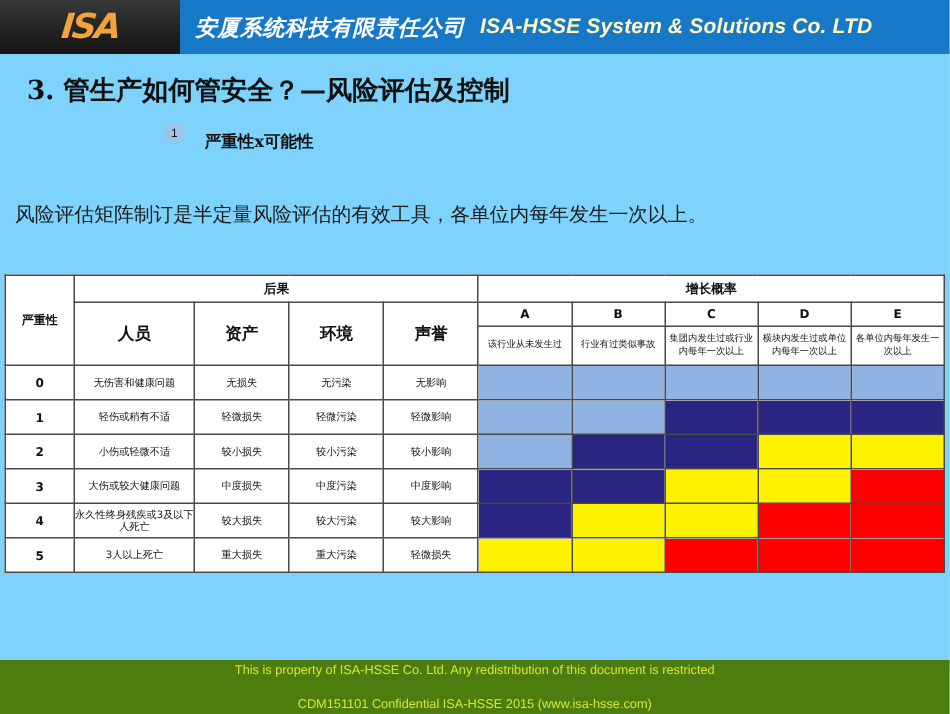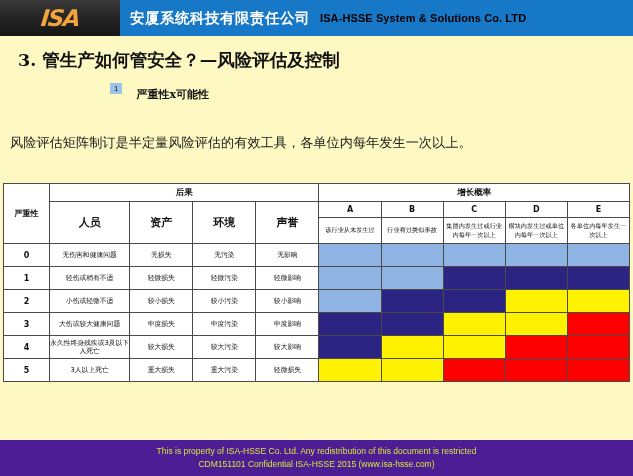--- a/index.html
+++ b/index.html
@@ -39,45 +39,45 @@
     font-weight: bold;
     font-style: italic;
     font-size: 23px;
     color: #F2A33C;
     letter-spacing: -1.5px;
     transform: skewX(-6deg);
   }
   .header-titles {
     flex: 1 1 auto;
     display: flex;
-    align-items: center;
     padding-left: 10px;
     white-space: nowrap;
+    font-style: italic;
   }
   .hdr-cn {
     font-size: 14.5px;
     font-weight: bold;
     color: #FFFFFF;
     letter-spacing: 0.5px;
   }
   .hdr-en {
-    font-size: 11px;
-    font-weight: bold;
-    color: #000000;
+    font-size: 14px;
+    font-weight: bold;
+    color: #fef9c3;
     margin-left: 10px;
     letter-spacing: 0.1px;
   }
 
   
   .slide {
     position: absolute;
     top: 36px; left: 0;
     width: 633px;
     height: 411px;
-    background: #fef9c3;
+    background: #7dd3fc;
   }
 
   .slide-title {
     position: absolute;
     top: 12px;
     left: 18px;
     font-family: "DejaVu Serif", serif;
     font-size: 17.5px;
     font-weight: bold;
     color: #111111;
@@ -195,25 +195,25 @@
   .c-navy   { background: #2B2482; }
   .c-yellow { background: #FFF200; }
   .c-red    { background: #FF0000; }
 
   
   .footer {
     position: absolute;
     bottom: 0; left: 0;
     width: 633px;
     height: 36px;
-    background: #4c1d95;
+    background: #4d7c0f;
     display: flex;
     flex-direction: column;
     align-items: center;
-    justify-content: center;
+    justify-content: space-between;
   }
   .footer-line {
     font-family: "Liberation Sans", sans-serif;
     font-size: 8.5px;
     color: #D6E63A;
     line-height: 13px;
     white-space: nowrap;
   }
 </style>
 </head>

